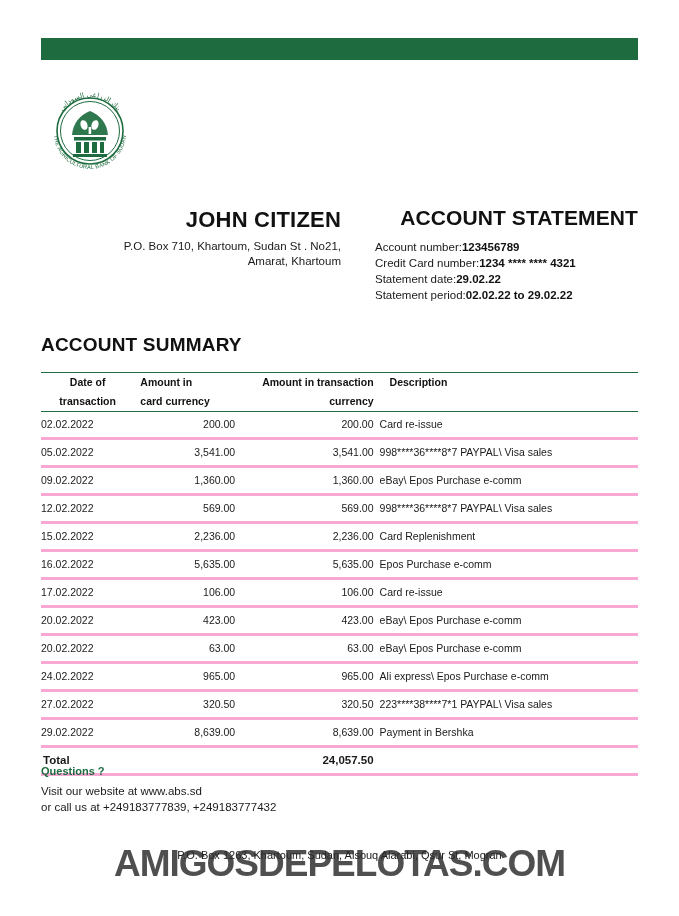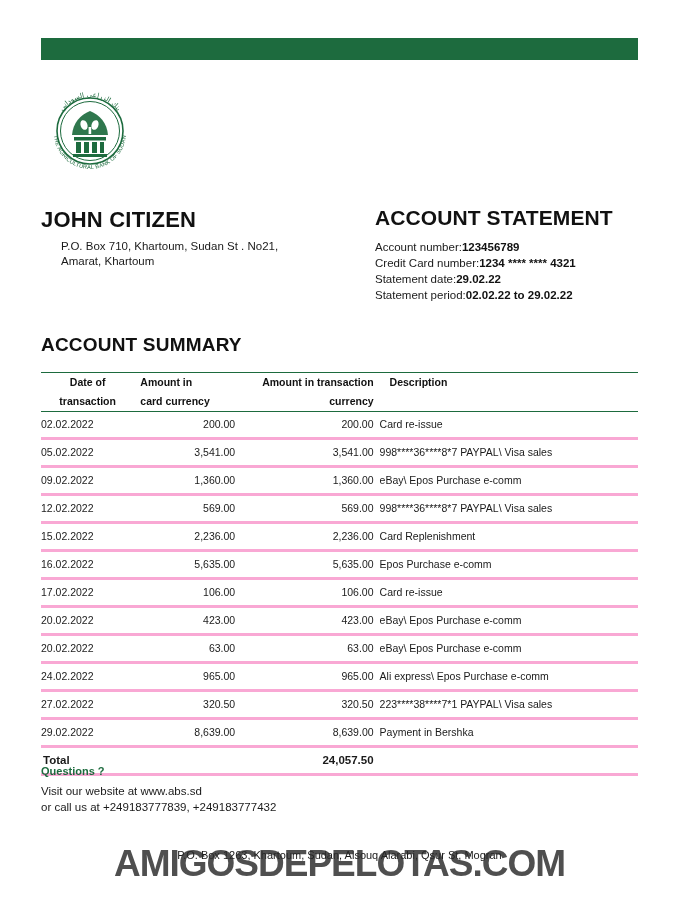--- a/index.html
+++ b/index.html
@@ -39,20 +39,21 @@
     height: 92px;
   }
   .logo svg { display: block; }
 
   
   .holder-block {
     position: absolute;
     left: 41px;
     top: 208px;
     width: 300px;
+    text-align: right;
   }
   .holder-name {
     font-size: 22px;
     font-weight: bold;
     letter-spacing: 0.2px;
     color: #111;
     margin: 0 0 7px 0;
     line-height: 1.1;
   }
   .holder-addr {
@@ -64,20 +65,21 @@
 
   .stmt-block {
     position: absolute;
     left: 375px;
     top: 206px;
     width: 263px;
   }
   .stmt-title {
     font-size: 21px;
     font-weight: bold;
+    text-align: right;
     margin: 0 0 10px 0;
     color: #111;
     letter-spacing: 0.1px;
   }
   .stmt-row {
     display: flex;
     justify-content: flex-start;
     font-size: 11.5px;
     line-height: 15px;
     margin-bottom: 1px;

